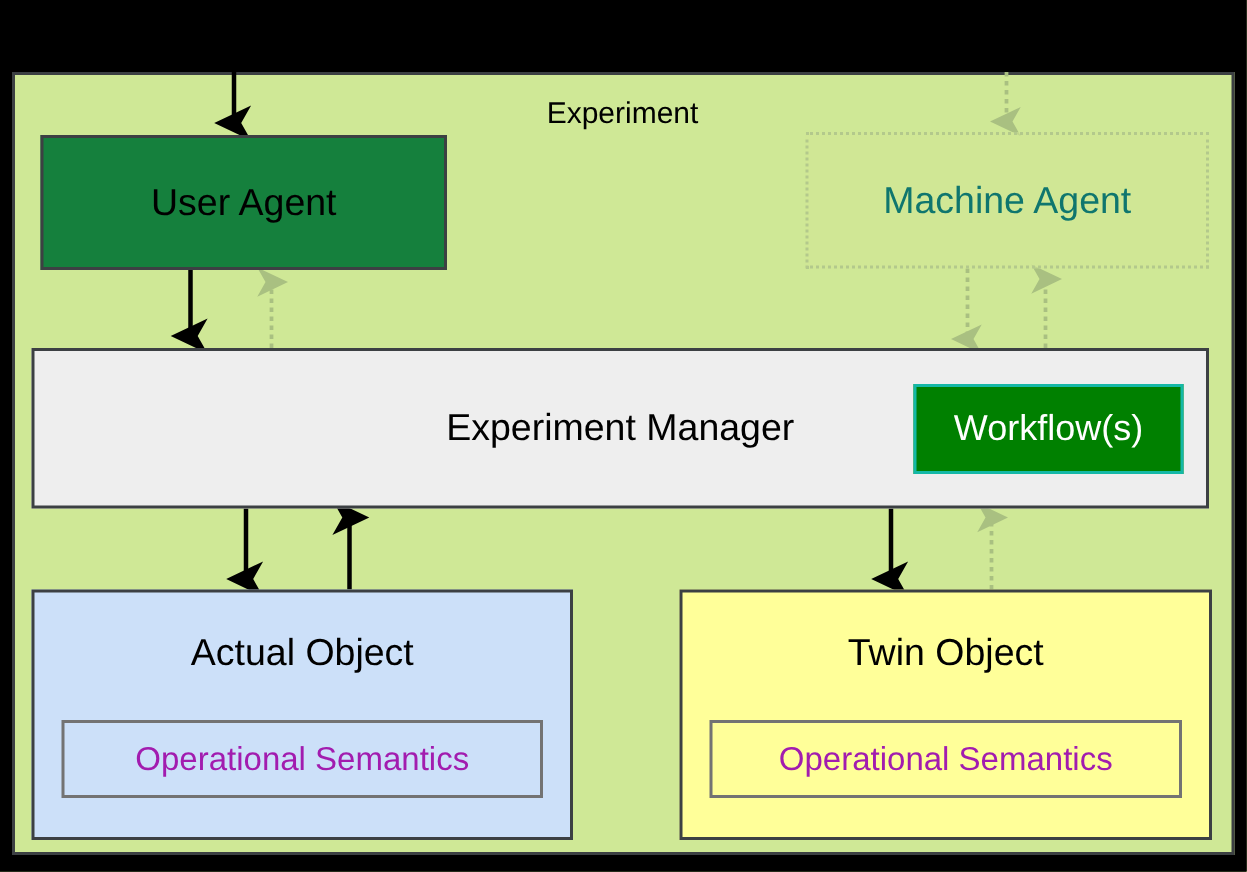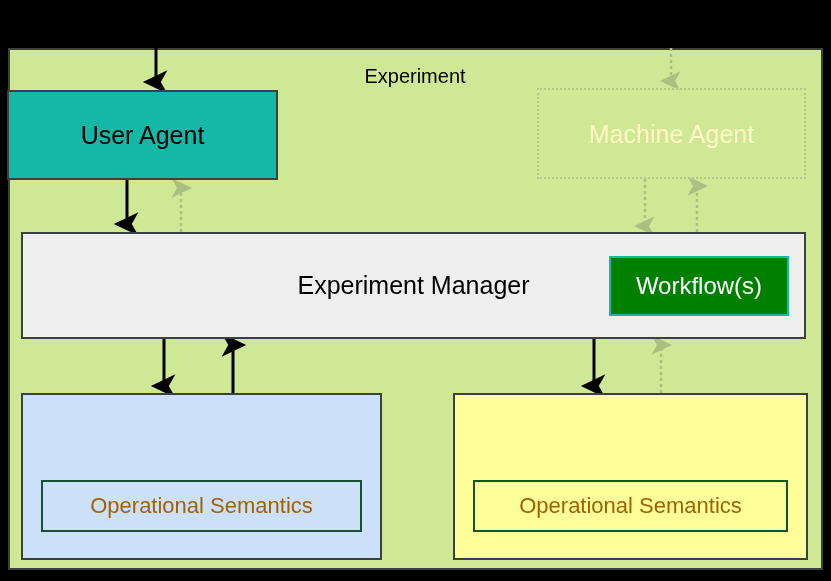--- a/index.html
+++ b/index.html
@@ -55,38 +55,38 @@
   .node-title {
     font-size: 25px;
     color: #000000;
     text-align: center;
     line-height: 30px;
     white-space: nowrap;
   }
 
   
   .user-agent {
-    left: 7px;
+    left: 27px;
     top: 90px;
     width: 271px;
     height: 90px;
-    background: #14b8a6;
+    background: #15803d;
   }
 
   
   .machine-agent {
     left: 537px;
     top: 88px;
     width: 269px;
     height: 91px;
     background: rgba(210, 230, 150, 0.55);
     border: 2px dotted #b3c98c;
   }
   .machine-agent .node-title {
-    color: #fef9c3;
+    color: #0f766e;
   }
 
   
   .experiment-manager {
     left: 21px;
     top: 232px;
     width: 785px;
     height: 107px;
     background: #eeeeee;
     justify-content: center;
@@ -150,26 +150,26 @@
     line-height: 30px;
     white-space: nowrap;
   }
   .semantics-box {
     position: absolute;
     left: 18px;
     right: 18px;
     bottom: 26px;
     height: 52px;
     box-sizing: border-box;
-    border: 2px solid #14532d;
+    border: 2px solid #737373;
     display: flex;
     align-items: center;
     justify-content: center;
     font-size: 22px;
-    color: #a16207;
+    color: #a21caf;
     white-space: nowrap;
   }
   .actual-object .semantics-box { background: #cce0f9; }
   .twin-object  .semantics-box { background: #ffff99; }
 
   
   .arrow-layer {
     position: absolute;
     left: 0;
     top: 0;
@@ -250,20 +250,22 @@
   </div>
 
   <div class="node experiment-manager">
     <div class="manager-text-wrap">
       <div class="manager-line">Experiment Manager</div>
     </div>
     <div class="workflow-badge">Workflow(s)</div>
   </div>
 
   <div class="node actual-object">
+    <div class="object-title">Actual Object</div>
     <div class="semantics-box">Operational Semantics</div>
   </div>
 
   <div class="node twin-object">
+    <div class="object-title">Twin Object</div>
     <div class="semantics-box">Operational Semantics</div>
   </div>
 
 </div>
 
 </body></html>

